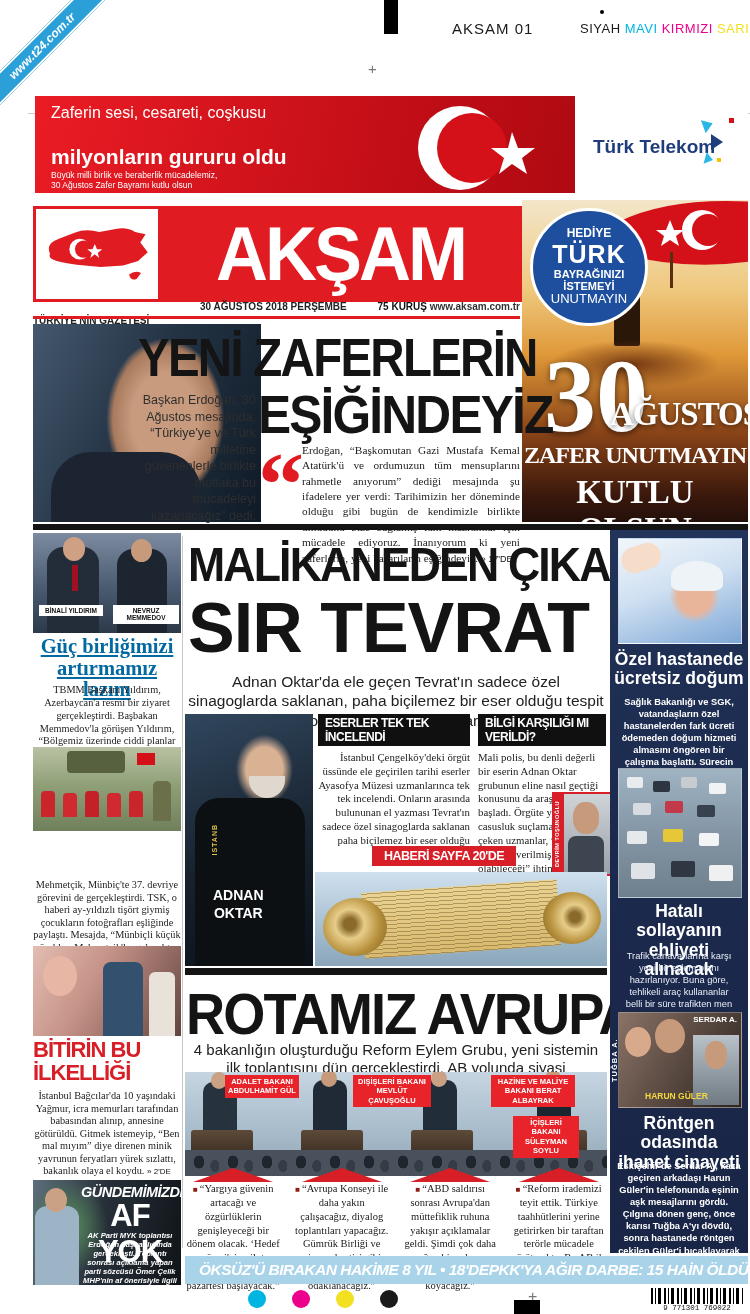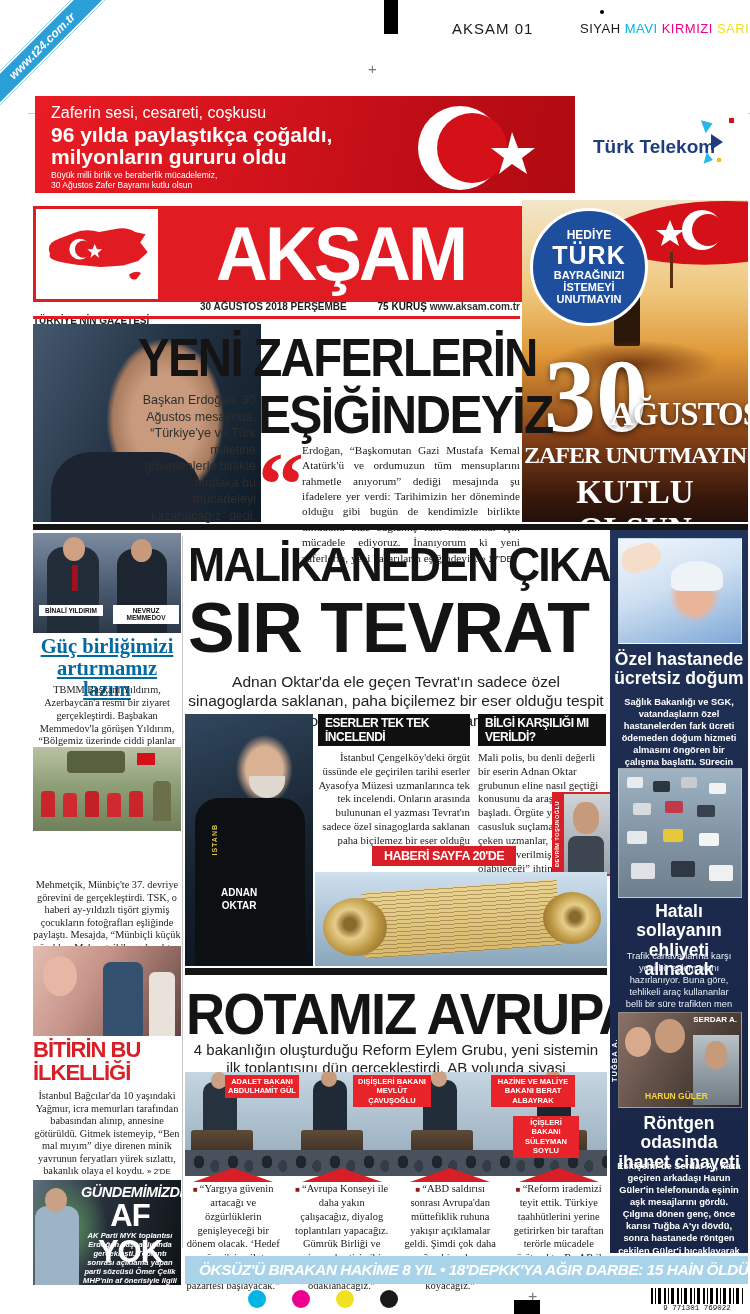--- a/index.html
+++ b/index.html
@@ -41,21 +41,20 @@
   <div class="abs" style="left:368px;top:60px;font-size:15px;color:#777;">+</div>
   <div class="abs" style="left:28px;top:113px;width:722px;height:1px;background:#ccc;"></div>
 
   <div class="abs" style="left:35px;top:96px;width:540px;height:97px;background:linear-gradient(100deg,#ea1c24,#c00d16 70%,#b00a12);overflow:hidden;">
     <svg class="abs" style="left:345px;top:-8px;" width="190" height="120" viewBox="0 0 190 120">
       <circle cx="80" cy="60" r="42" fill="#ffffff"></circle>
       <circle cx="92" cy="60" r="35" fill="#d41018"></circle>
       <polygon fill="#ffffff" points="132,44 138,60 155,60 142,70 147,86 132,76 119,86 124,70 111,60 128,60"></polygon>
     </svg>
     <div class="abs" style="left:16px;top:8px;color:#fff;font-size:16px;font-weight:400;">Zaferin sesi, cesareti, coşkusu</div>
-    <div class="abs" style="left:16px;top:27px;color:#fff;font-size:21px;font-weight:700;">96 yılda paylaştıkça çoğaldı,</div>
     <div class="abs" style="left:16px;top:49px;color:#fff;font-size:21px;font-weight:700;">milyonların gururu oldu</div>
     <div class="abs" style="left:16px;top:74px;color:#fff;font-size:8.5px;">Büyük milli birlik ve beraberlik mücadelemiz,</div>
     <div class="abs" style="left:16px;top:84px;color:#fff;font-size:8.5px;">30 Ağustos Zafer Bayramı kutlu olsun</div>
   </div>
   <div class="abs" style="left:33px;top:206px;width:487px;height:90px;border:3px solid #e11b22;display:flex;">
     <div style="width:122px;background:#fff;display:flex;align-items:center;justify-content:center;">
       <svg width="112" height="70" viewBox="0 0 150 85">
         <path fill="#e11b22" d="M12,42 Q6,28 24,22 L45,14 Q60,8 78,13 L100,9 Q115,6 126,13 L140,16 L133,27 L143,40 L130,52 L110,58 L80,60 L48,57 Q24,54 16,50 Q10,47 12,42 Z"></path>
         <circle cx="52" cy="36" r="14" fill="#fff"></circle>
         <circle cx="57" cy="36" r="11.5" fill="#e11b22"></circle>
@@ -96,21 +95,21 @@
       <rect x="60" y="58" width="3" height="36" fill="#5a2c12"></rect>
     </svg>
     <div class="abs" style="left:92px;top:88px;width:26px;height:58px;background:#2a1708;border-radius:8px 8px 2px 2px;"></div>
     <div class="abs" style="left:0;top:128px;width:226px;height:60px;background:radial-gradient(120px 34px at 50% 60%,#7a3c14,transparent 70%);"></div>
     <div class="abs" style="left:8px;top:8px;width:112px;height:112px;border-radius:50%;background:#1d4f9e;border:3px solid #fff;
                 display:flex;flex-direction:column;align-items:center;justify-content:center;color:#fff;text-align:center;line-height:1.1;">
       <span style="font-size:12px;font-weight:700;">HEDİYE</span>
       <span style="font-size:25px;font-weight:900;letter-spacing:1px;">TÜRK</span>
       <span style="font-size:11px;font-weight:700;">BAYRAĞINIZI</span>
       <span style="font-size:11px;font-weight:700;">İSTEMEYİ</span>
-      <span style="font-size:11px;font-weight:700;">UNUTMAYIN</span>
+      <span style="font-size:13px;font-weight:400;">UNUTMAYIN</span>
     </div>
     <div class="abs" style="left:22px;top:144px;font-family:'Liberation Serif',serif;font-weight:700;font-size:104px;color:#fff;line-height:1;text-shadow:0 2px 6px rgba(0,0,0,.55);">30</div>
     <div class="abs" style="left:88px;top:196px;font-family:'Liberation Serif',serif;font-weight:700;font-size:33px;color:#fff;text-shadow:0 2px 5px rgba(0,0,0,.55);letter-spacing:-1px;">AĞUSTOS</div>
     <div class="abs" style="left:0;top:242px;width:226px;text-align:center;font-family:'Liberation Serif',serif;font-weight:700;font-size:24px;color:#fff;letter-spacing:-1px;">ZAFER UNUTMAYIN</div>
     <div class="abs" style="left:0;top:274px;width:226px;text-align:center;font-family:'Liberation Serif',serif;font-weight:700;font-size:33px;color:#fff;letter-spacing:0px;">KUTLU OLSUN</div>
   </div>
 
   <div class="abs" style="left:33px;top:324px;width:228px;height:198px;overflow:hidden;
               background:radial-gradient(95px 130px at 58% 48%,#c99b7e 35%,#a97b5e 55%,transparent 62%),
                          radial-gradient(70px 40px at 58% 22%,#6e6257 40%,transparent 60%),
@@ -190,21 +189,21 @@
 
   <div class="abs hl" style="left:188px;top:537px;font-size:48px;transform:scaleX(.93);transform-origin:left top;white-space:nowrap;">MALİKANEDEN ÇIKAN</div>
   <div class="abs hl" style="left:188px;top:588px;font-size:70px;transform:scaleX(1.0);transform-origin:left top;white-space:nowrap;letter-spacing:-1px;">SIR TEVRAT</div>
   <div class="abs" style="left:188px;top:672px;width:416px;font-size:15.5px;line-height:1.25;text-align:center;color:#222;">Adnan Oktar'da ele geçen Tevrat'ın sadece özel sinagoglarda saklanan, paha biçilemez bir eser olduğu tespit edildi. Polis, nasıl ele geçtiğini araştırıyor.</div>
 
   <div class="abs" style="left:185px;top:714px;width:128px;height:252px;overflow:hidden;
               background:radial-gradient(46px 56px at 62% 22%,#d9b193 40%,transparent 62%),linear-gradient(160deg,#31475e 0%,#17222e 55%,#0a111a 100%);">
     <div class="abs" style="left:64px;top:62px;width:36px;height:22px;border-radius:0 0 18px 18px;background:#dfd8cf;"></div>
     <div class="abs" style="left:10px;top:84px;width:110px;height:168px;background:#0d1013;border-radius:24px 24px 0 0;"></div>
     <div class="abs vtext" style="left:26px;top:110px;color:#e0c24a;font-size:7px;font-weight:700;letter-spacing:1px;">ISTANB</div>
-    <div class="abs" style="left:36px;top:172px;color:#fff;font-weight:700;font-size:10px;text-align:center;line-height:1.3;">
+    <div class="abs" style="left:28px;top:172px;color:#fff;font-weight:700;font-size:14px;text-align:center;line-height:1.3;">
       <span>ADNAN</span><br>
       <span>OKTAR</span>
     </div>
   </div>
 
   <div class="abs" style="left:318px;top:714px;width:152px;">
     <span class="blackbar" style="font-size:12px;">ESERLER TEK TEK İNCELENDİ</span>
     <div class="bserif" style="margin-top:5px;font-size:10.8px;line-height:1.28;text-align:right;">İstanbul Çengelköy'deki örgüt üssünde ele geçirilen tarihi eserler Ayasofya Müzesi uzmanlarınca tek tek incelendi. Onların arasında bulununan el yazması Tevrat'ın sadece özel sinagoglarda saklanan paha biçilemez bir eser olduğu anlaşıldı.</div>
   </div>
   <div class="abs" style="left:478px;top:714px;width:128px;">

